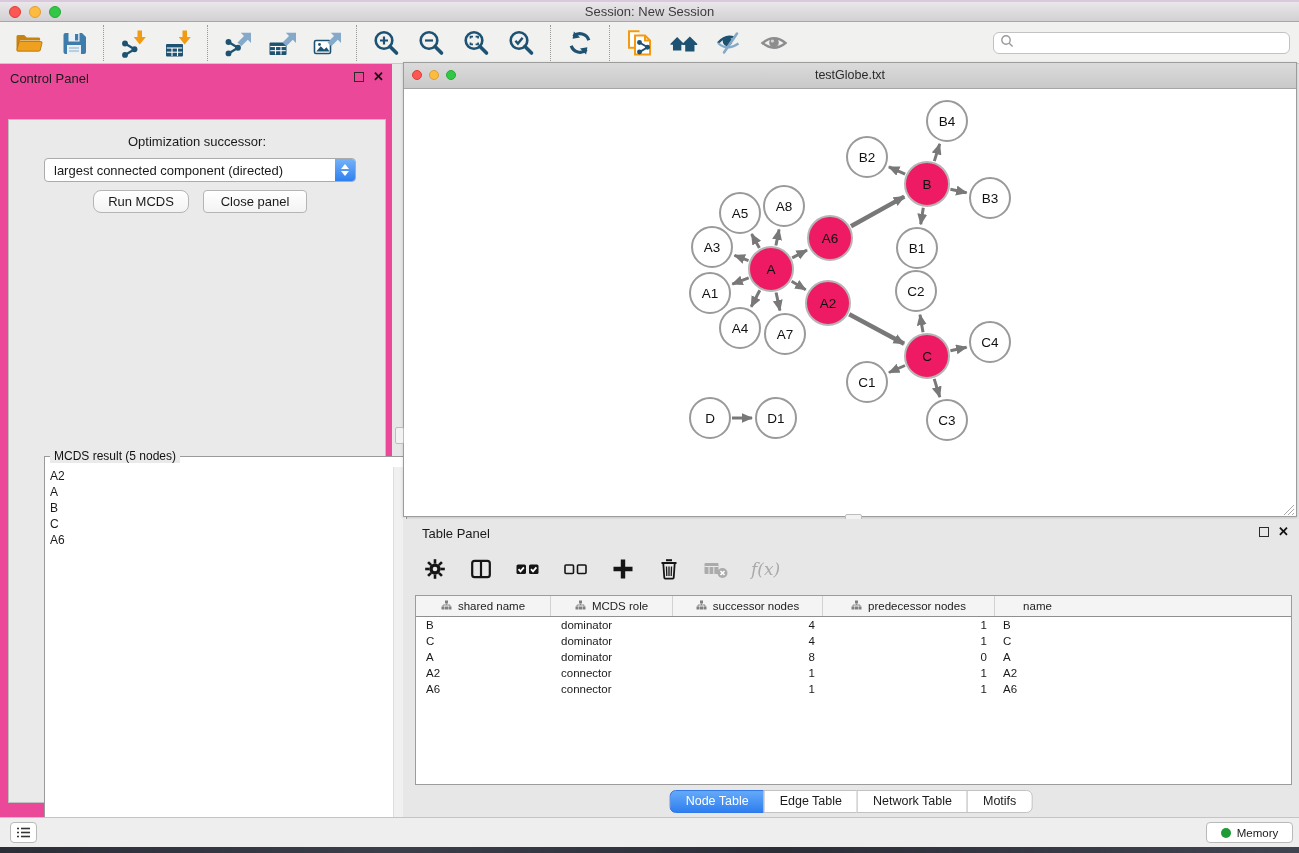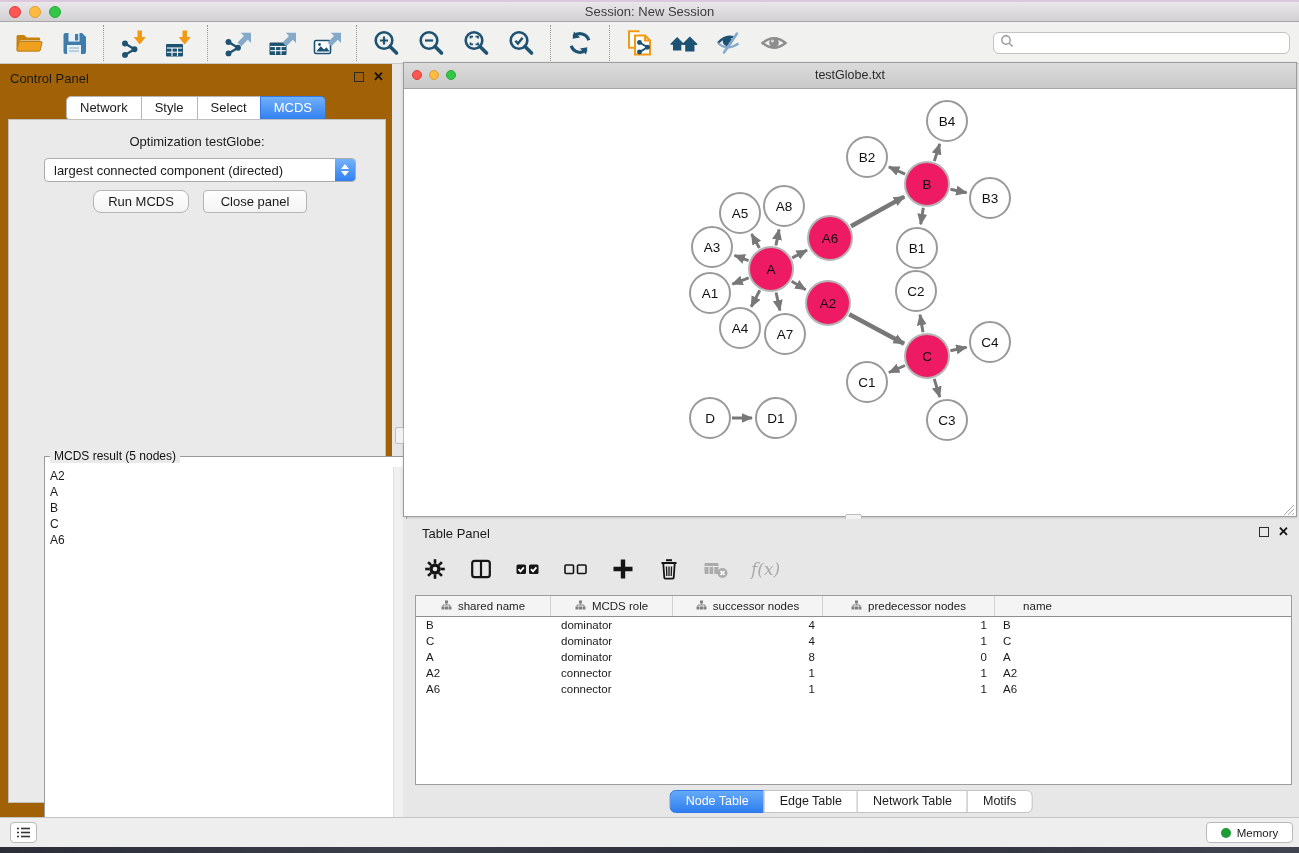--- a/index.html
+++ b/index.html
@@ -17,21 +17,21 @@
   
   .toolbar{position:absolute;left:0;top:22px;right:0;height:42px;background:#f1f1f0;
     border-bottom:1px solid #c9c9c9;display:flex;align-items:center;box-sizing:border-box;}
   .tgroup{display:flex;align-items:center;gap:13px;padding:0 13px;}
   .tsep{align-self:center;height:36px;border-left:1px dotted #999;}
   .ticon{width:32px;height:32px;display:flex;align-items:center;justify-content:center;cursor:pointer;}
   .searchbox{margin-left:auto;margin-right:9px;width:297px;height:22px;background:#fff;
     border:1px solid #c2c2c2;border-radius:6px;display:flex;align-items:center;padding-left:6px;box-sizing:border-box;}
   .searchbox input{border:none;outline:none;flex:1;font-size:12px;margin-left:4px;background:transparent;}
   
-  .control-panel{position:absolute;left:0;top:64px;width:392px;height:753px;background:#a16207;}
+  .control-panel{position:absolute;left:0;top:64px;width:392px;height:753px;background:#ec4899;}
   .panel-title{position:absolute;left:10px;top:7px;font-size:13px;color:#1a1a1a;}
   .win-ctrls{position:absolute;right:8px;top:8px;display:flex;gap:9px;align-items:center;}
   .float-ic{width:10px;height:10px;border:1.6px solid #2b2b2b;display:inline-block;box-sizing:border-box;}
   .close-ic{font-size:13px;font-weight:bold;color:#111;line-height:10px;}
   .segbar{position:absolute;top:32px;left:50%;transform:translateX(-50%);display:flex;}
   .seg{border:1px solid #b6b6b6;background:#fff;color:#1a1a1a;padding:0 13px;height:23px;line-height:22px;
     font-size:13px;margin-left:-1px;cursor:pointer;white-space:nowrap;}
   .seg:first-child{border-radius:5px 0 0 5px;margin-left:0;}
   .seg:last-child{border-radius:0 5px 5px 0;}
   .seg.active{background:linear-gradient(#71b1f9,#2e7ef0);border-color:#3077e8;color:#fff;}
@@ -287,28 +287,22 @@
       <input value="" placeholder="" style="">
     </div>
   </div>
 
   <div class="control-panel">
     <div class="panel-title">Control Panel</div>
     <div class="win-ctrls">
       <span class="float-ic"></span>
       <span class="close-ic">✕</span>
     </div>
-    <div class="segbar" id="cp-tabs">
-        <span class="seg">Network</span>
-        <span class="seg">Style</span>
-        <span class="seg">Select</span>
-        <span class="seg active">MCDS</span>
-      </div>
     <div class="cp-content">
-      <div class="opt-label">Optimization testGlobe:</div>
+      <div class="opt-label">Optimization successor:</div>
       <div class="dropdown">
         <span class="dd-value">largest connected component (directed)</span>
         <span class="dd-stepper">
             <span class="tri-up"></span>
             <span class="tri-dn"></span>
           </span>
       </div>
       <div class="btn" style="left:84px;top:70px;width:96px;border-radius:8px;">Run MCDS</div>
       <div class="btn" style="left:194px;top:70px;width:104px;">Close panel</div>
       <div class="groupbox">

